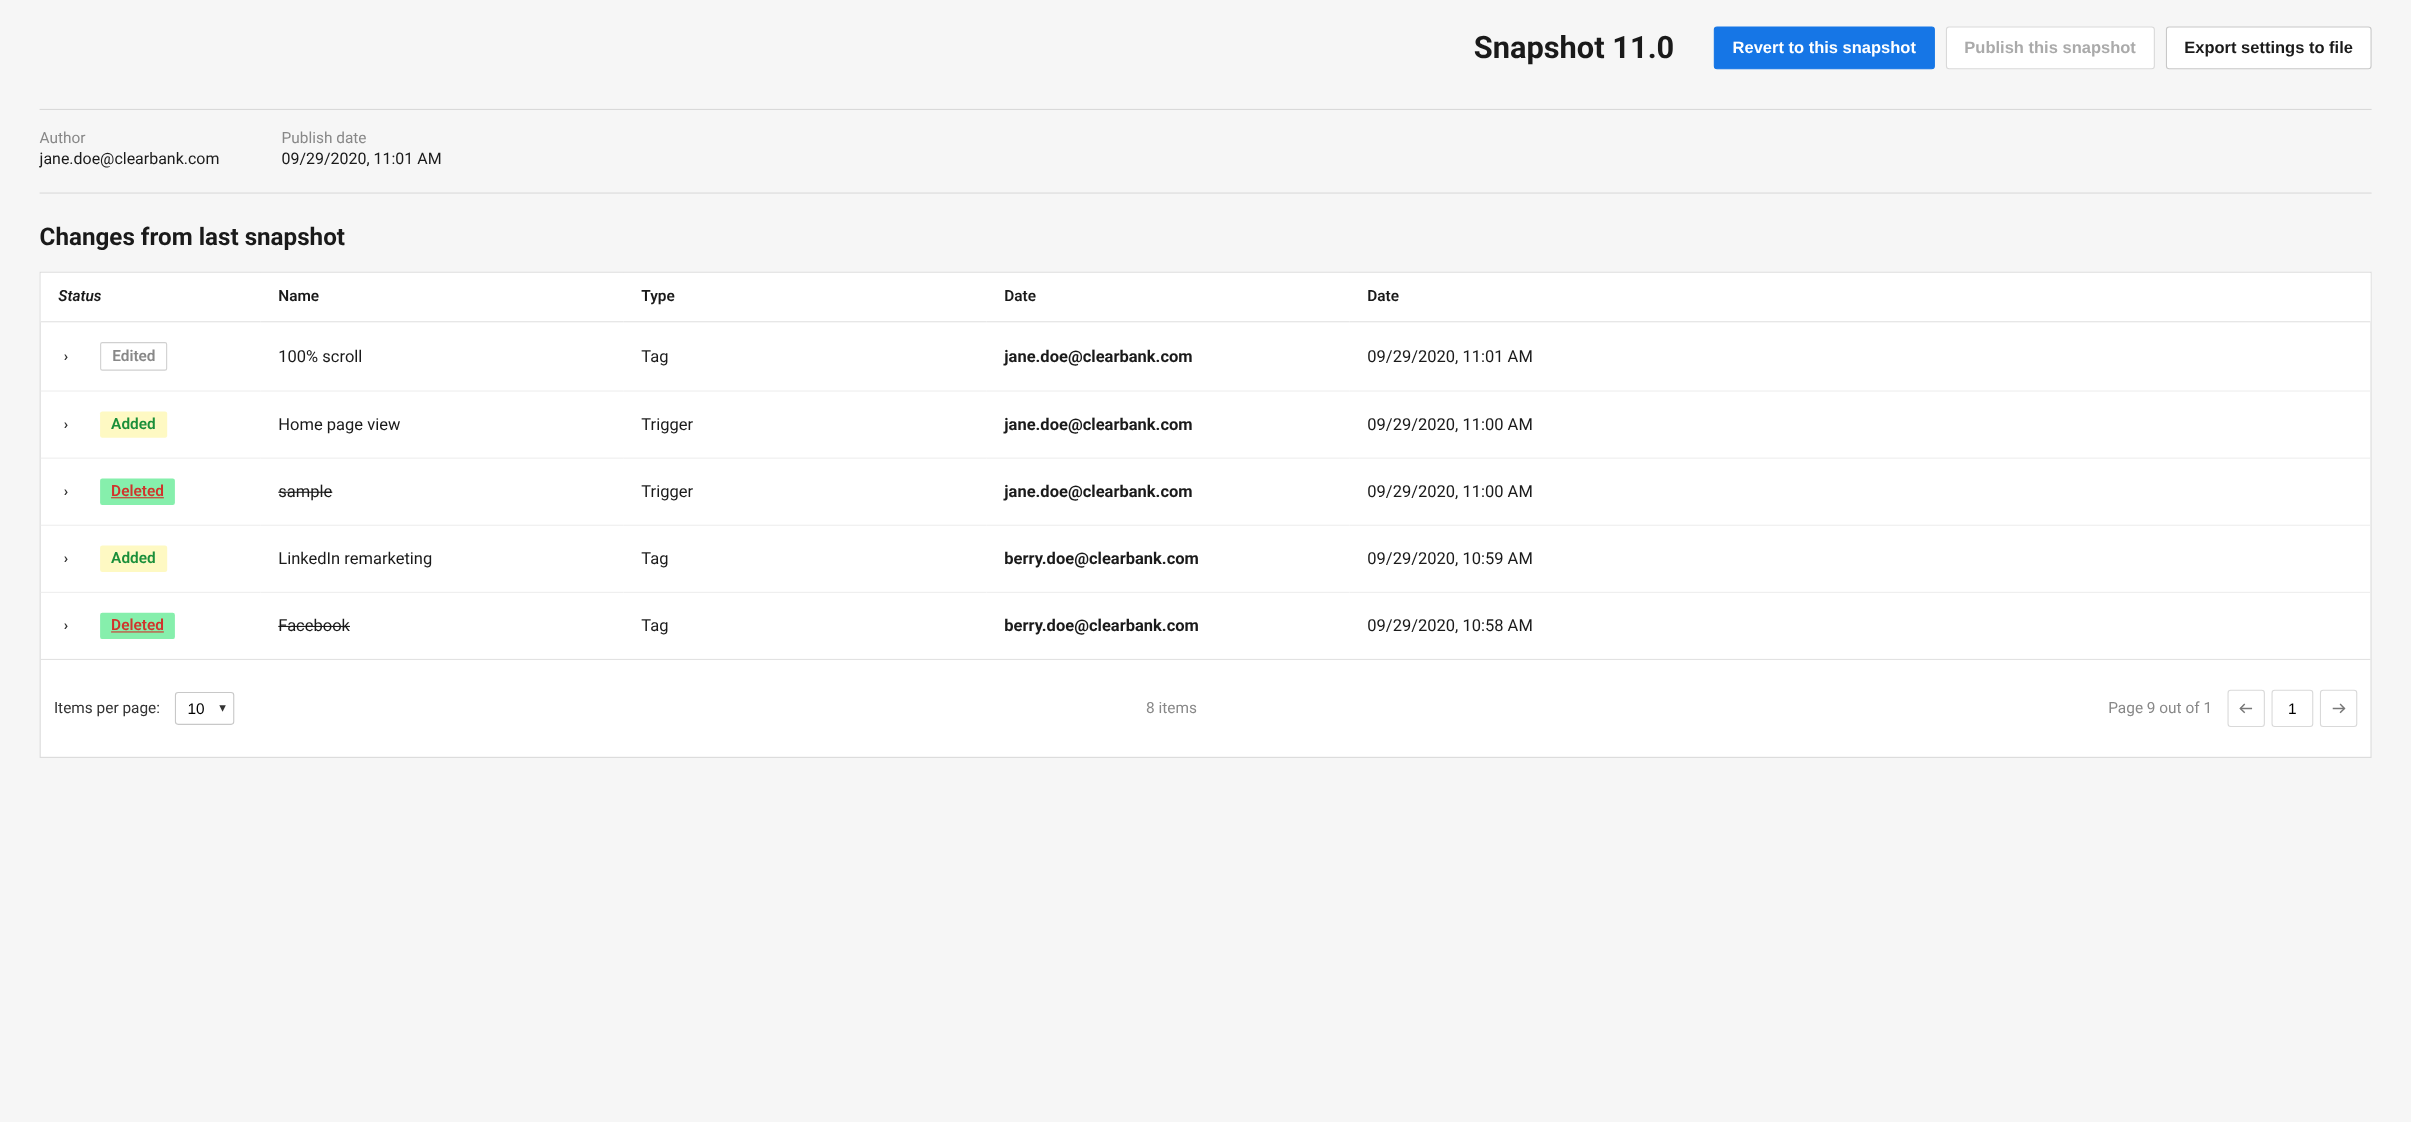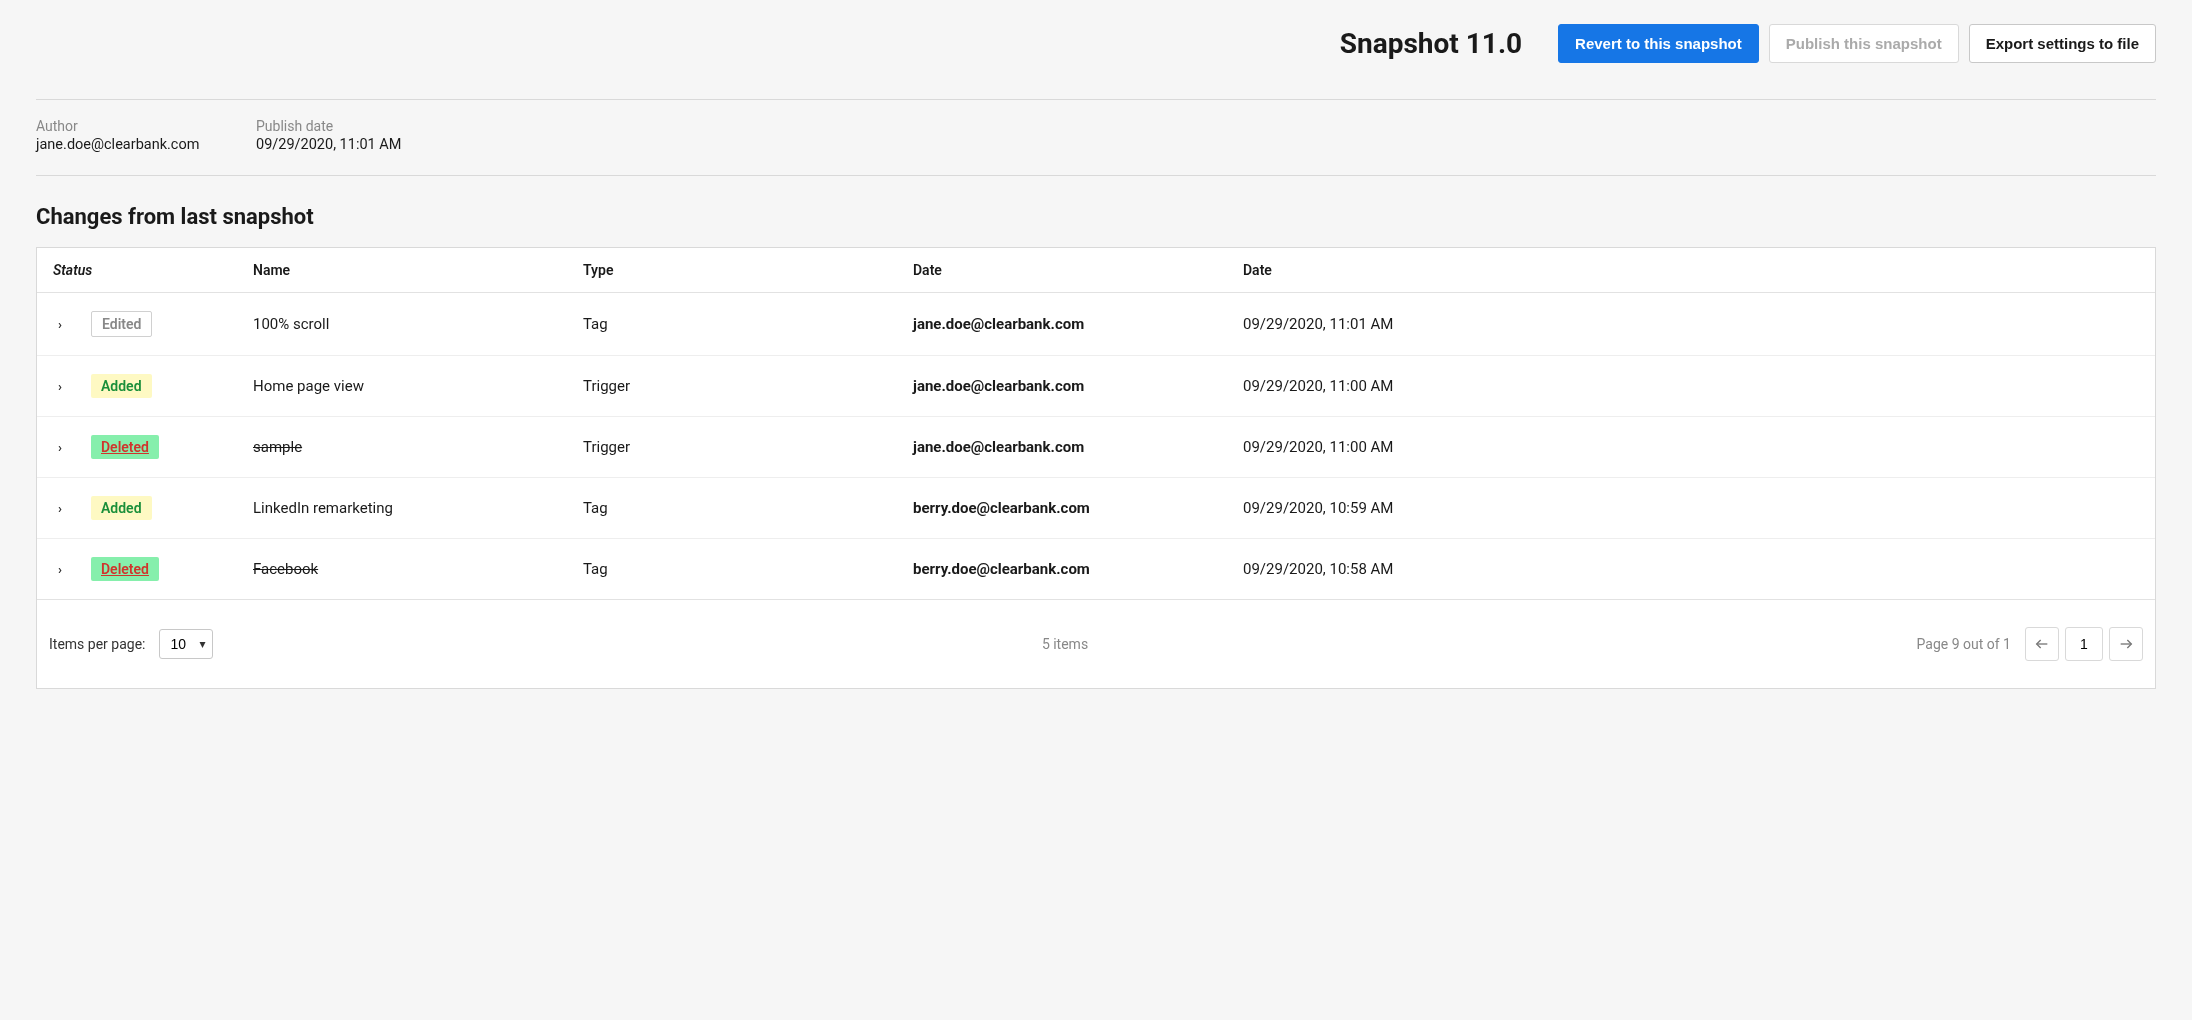--- a/index.html
+++ b/index.html
@@ -330,21 +330,21 @@
 
     <div class="table-footer">
       <div class="footer-left">
         <span>Items per page:</span>
         <span class="select-wrap">
           <select class="select">
             <option>10</option>
           </select>
         </span>
       </div>
-      <div class="footer-center">5 items</div>
+      <div class="footer-center">8 items</div>
       <div class="footer-right">
         <span>Page 9 out of 1</span>
         <div class="pager">
           <button class="pager-btn">
             <svg width="16" height="16" viewBox="0 0 24 24" fill="none" stroke="currentColor" stroke-width="2">
                 <line x1="20" y1="12" x2="4" y2="12"></line>
                 <polyline points="10 18 4 12 10 6"></polyline>
               </svg>
           </button>
           <input class="pager-input" value="1" style="">

